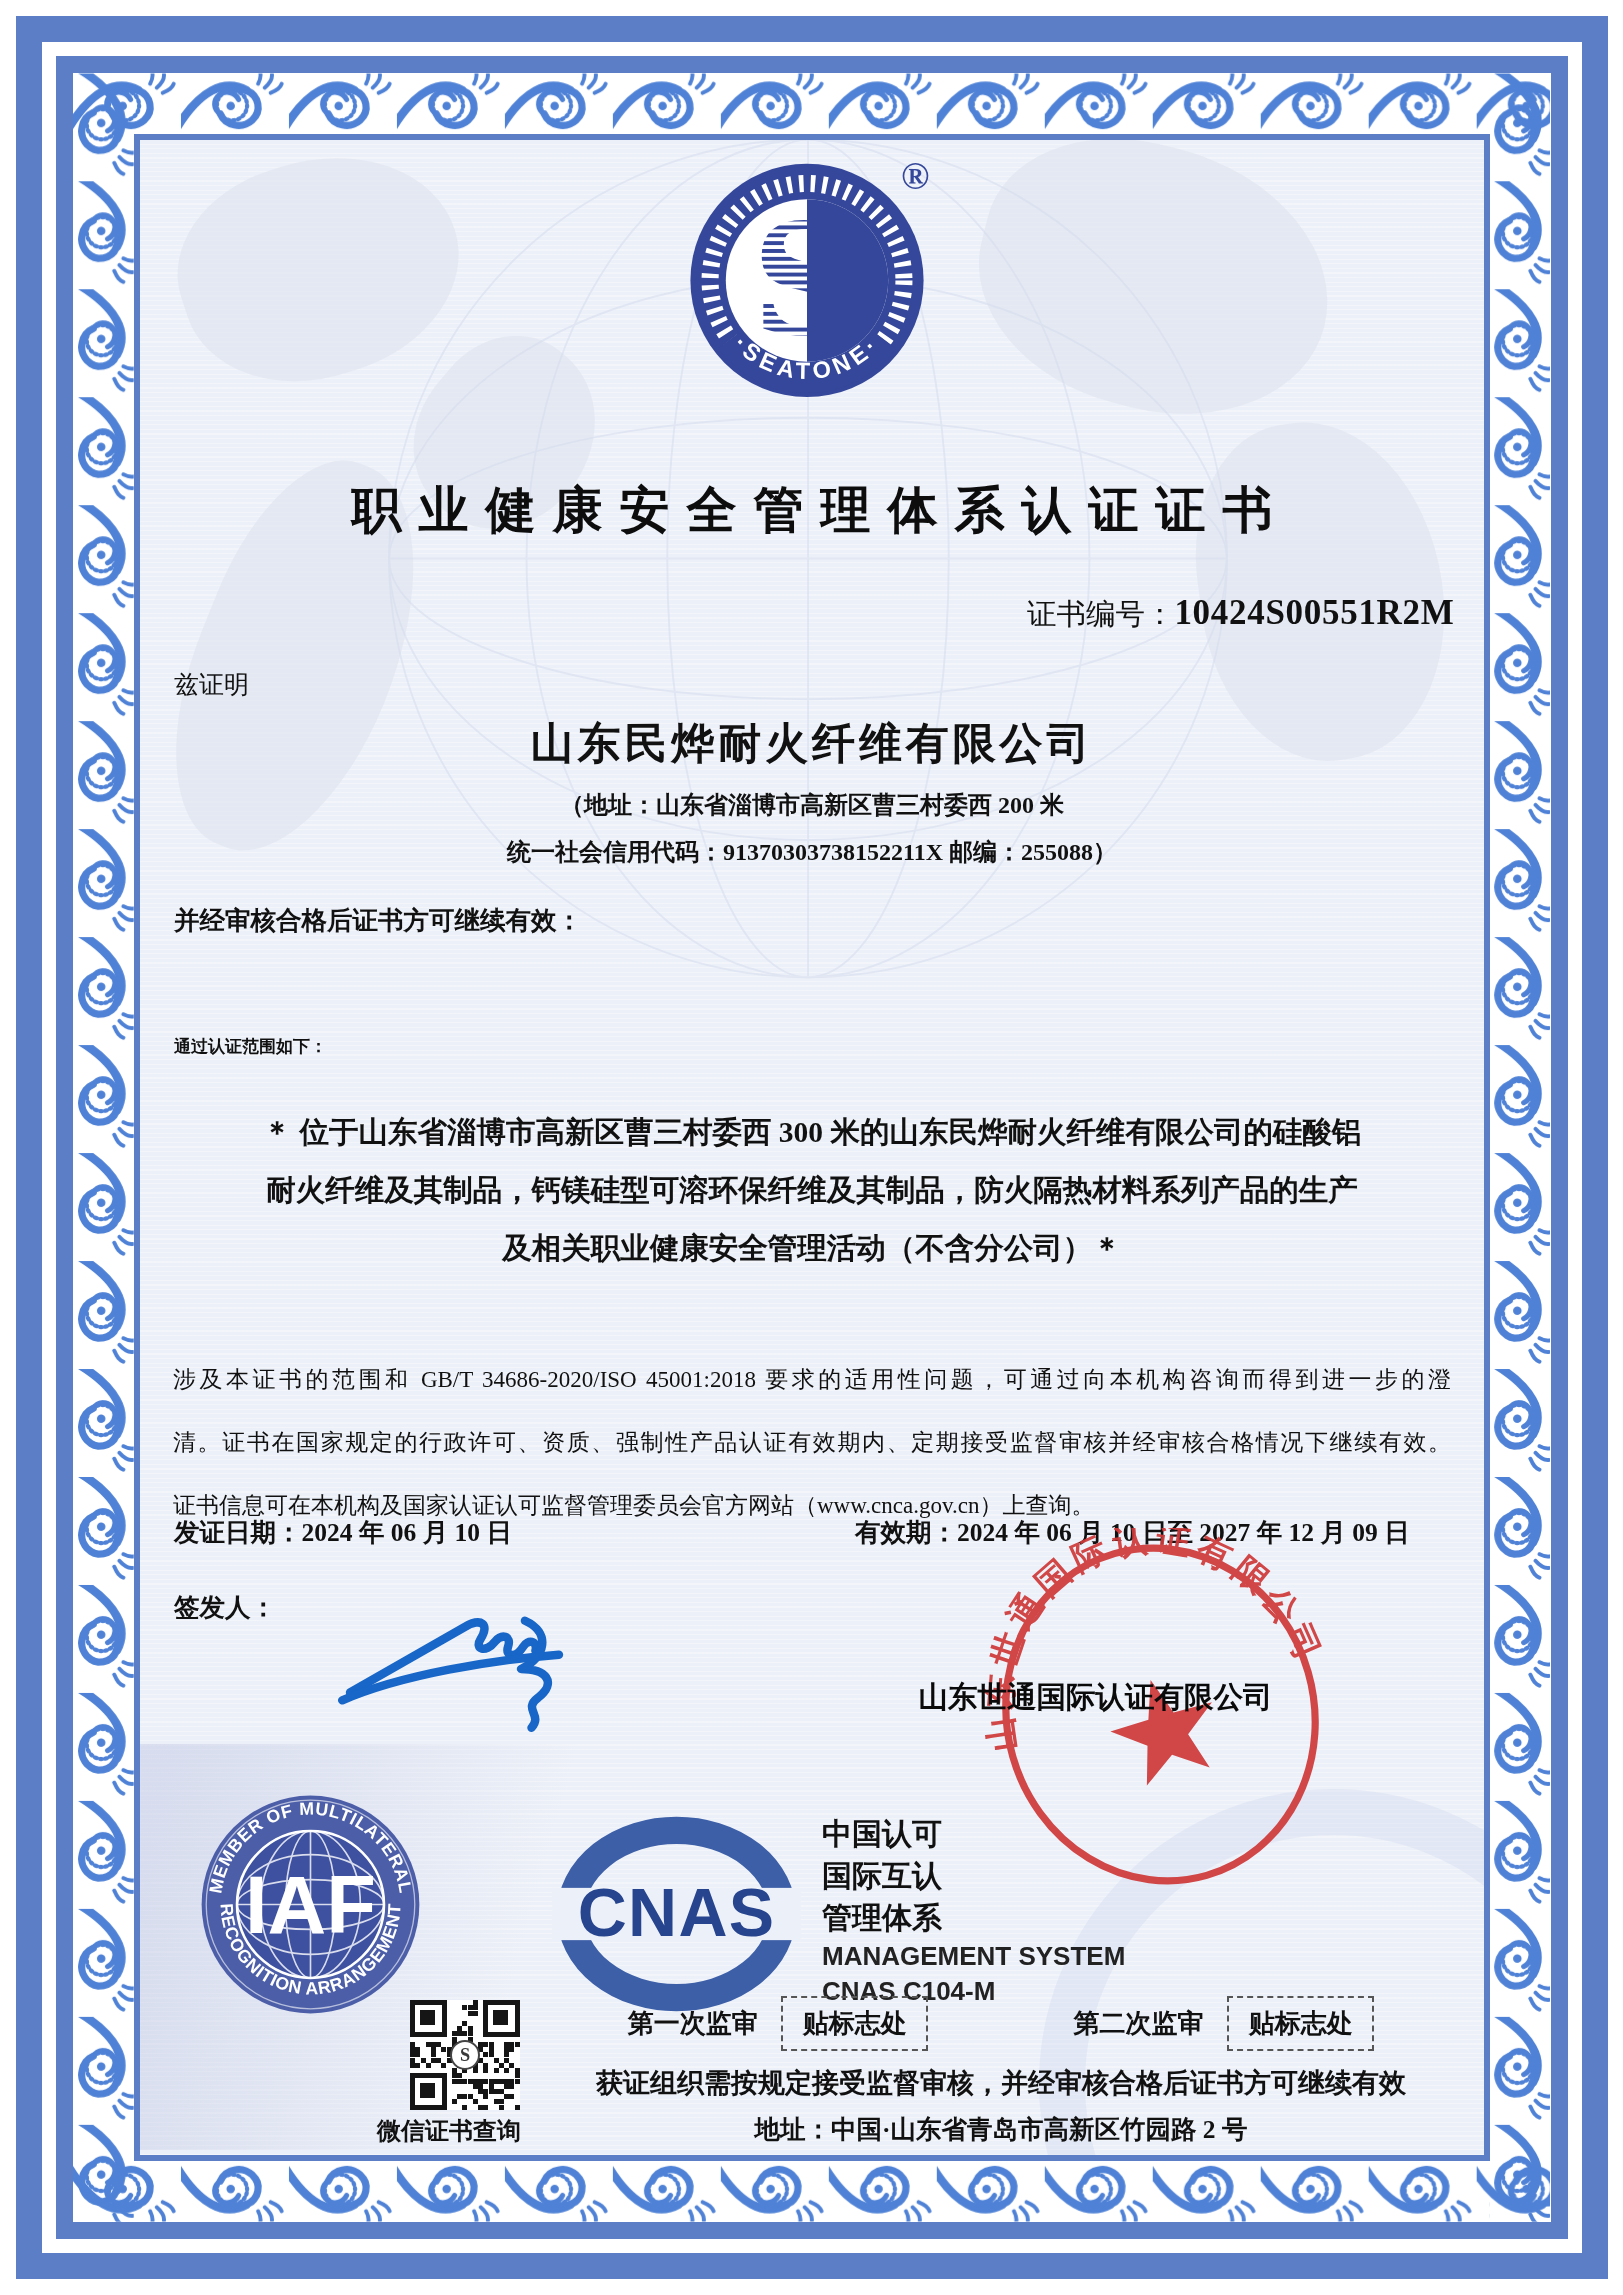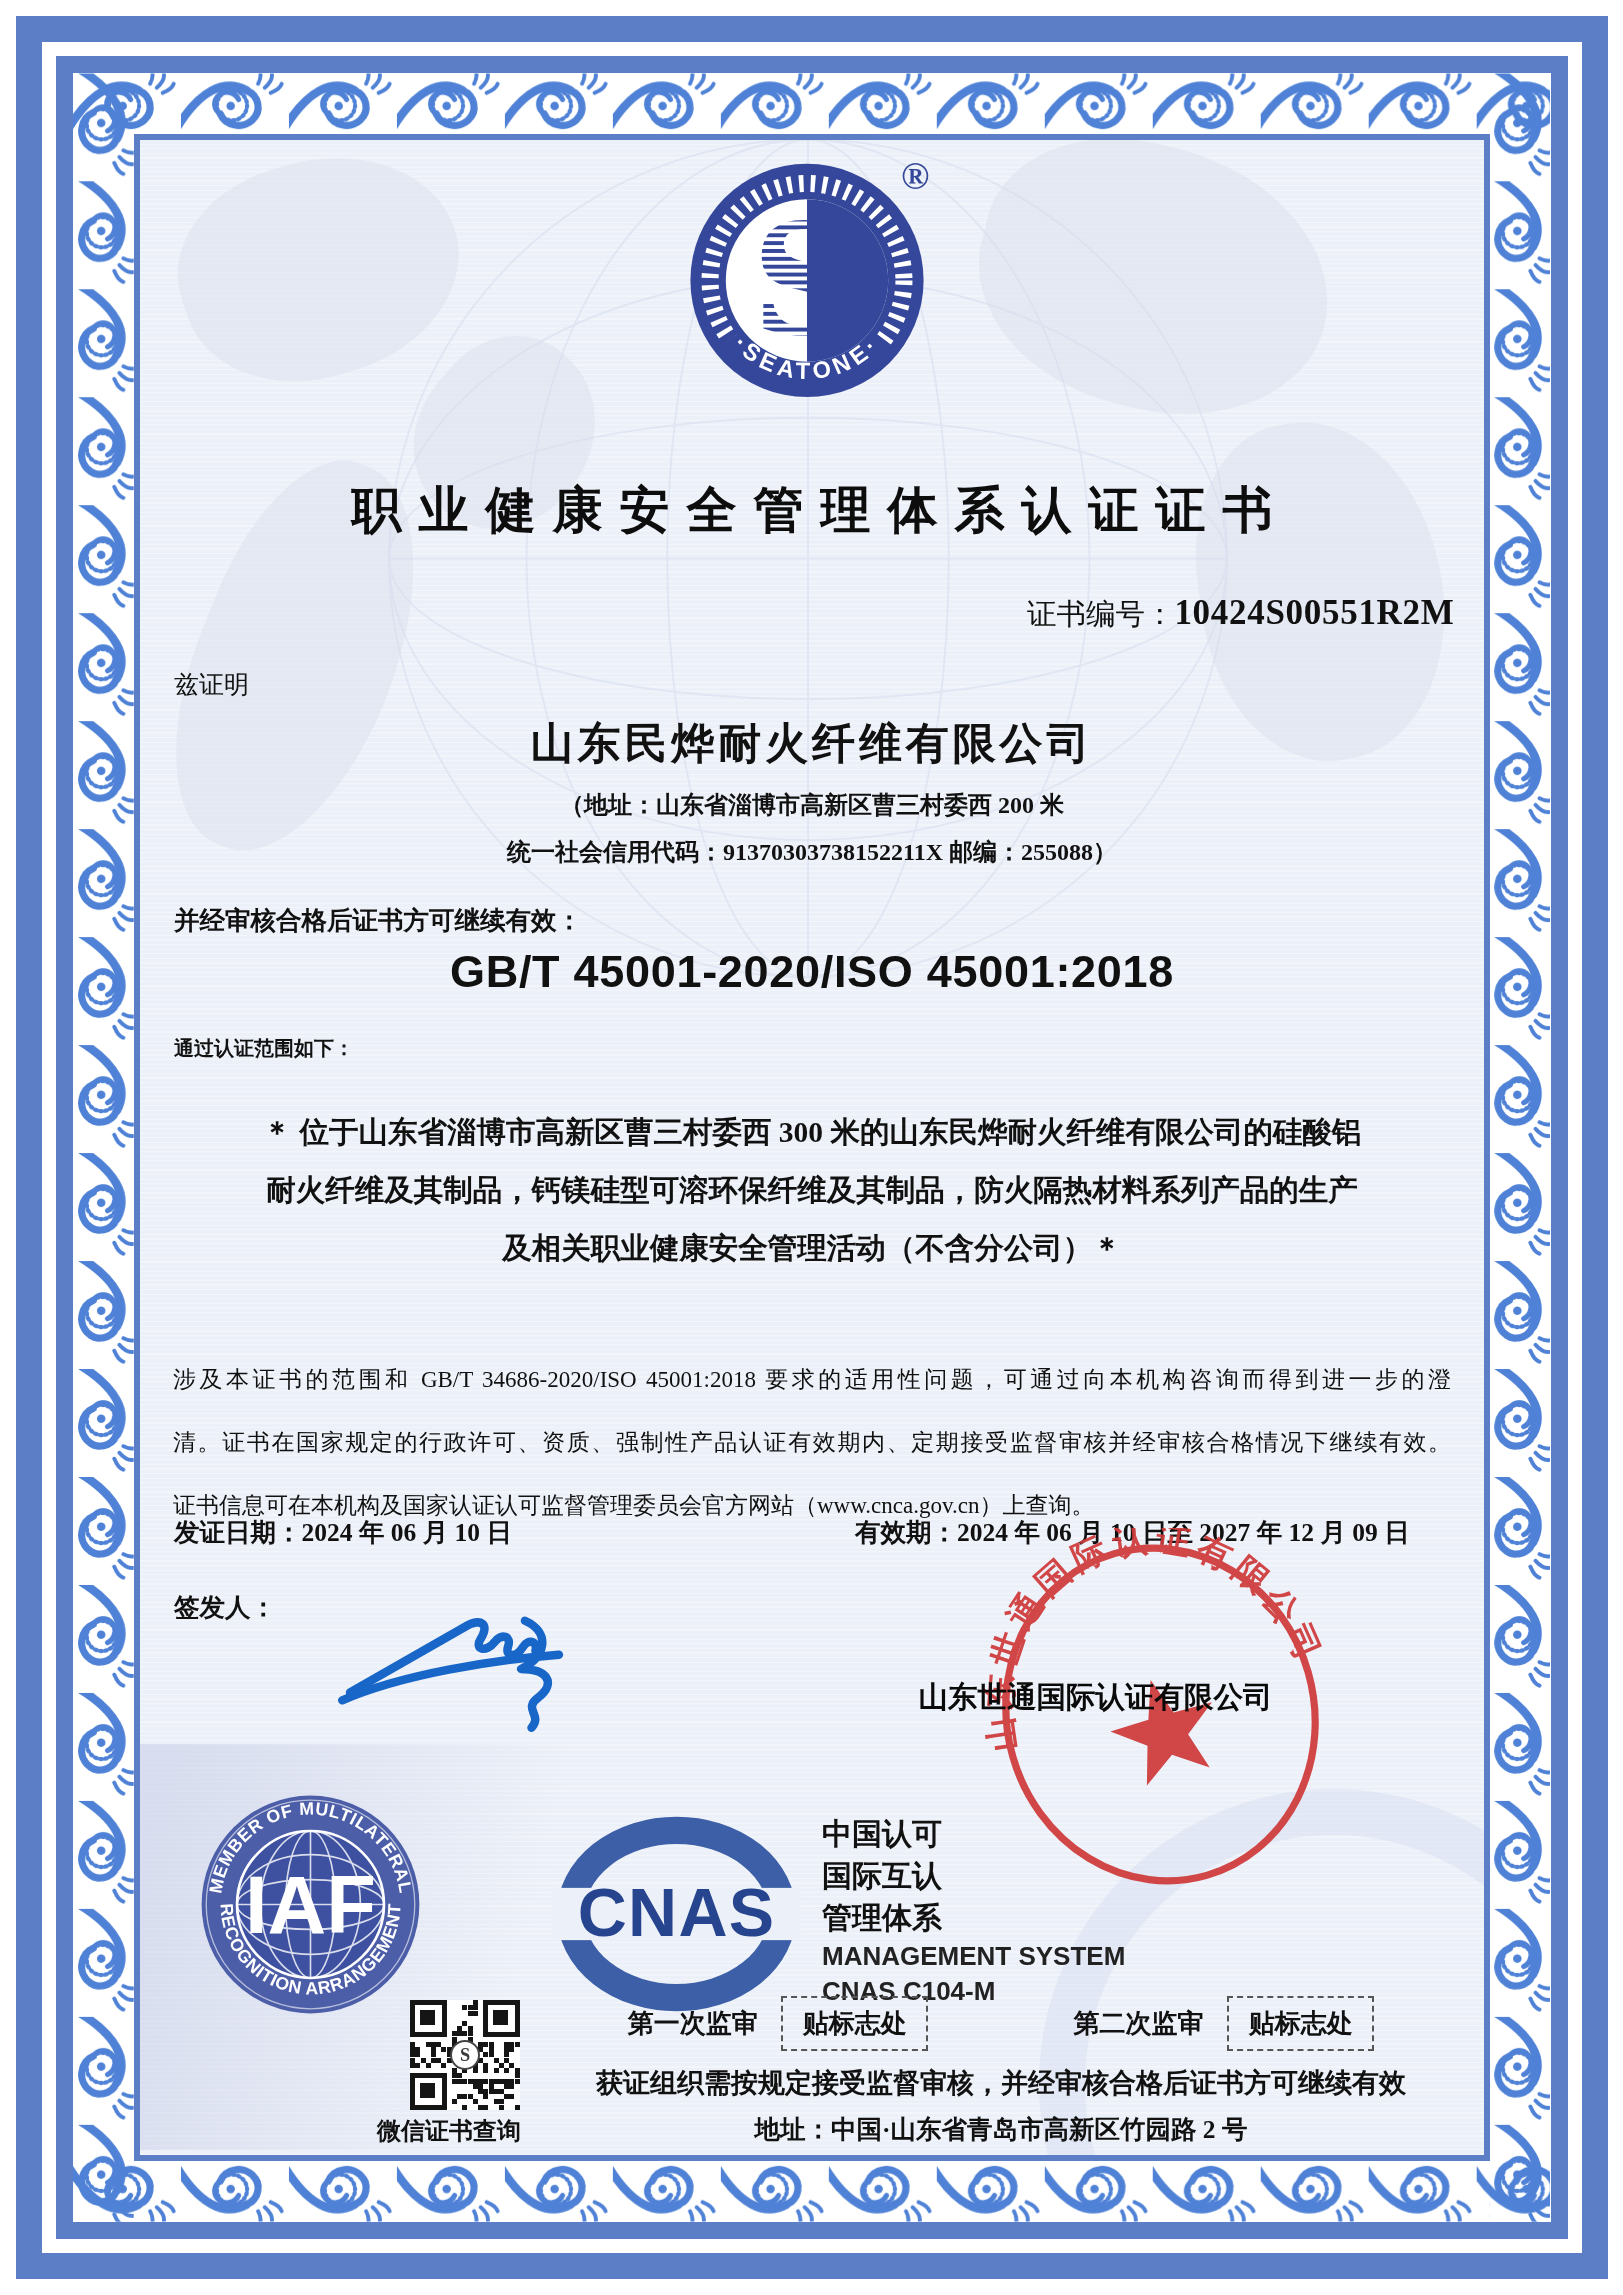--- a/index.html
+++ b/index.html
@@ -21,21 +21,21 @@
   .t-center{position:absolute;left:0;right:0;text-align:center;}
   .title{top:337px;font-size:50px;font-weight:bold;letter-spacing:17px;text-indent:17px;color:#0d0d0d;}
   .certno{position:absolute;right:29.5px;top:453px;font-size:29.5px;font-weight:normal;}
   .certno b{font-size:35px;letter-spacing:0.7px;}
   .hereby{position:absolute;left:34px;top:528px;font-size:25px;}
   .company{top:575px;font-size:43px;font-weight:bold;letter-spacing:3.9px;}
   .addr1{top:649px;font-size:24px;font-weight:bold;}
   .addr2{top:696px;font-size:24px;font-weight:bold;}
   .stdlabel{position:absolute;left:34px;top:763px;font-size:25.5px;font-weight:bold;}
   .standard{top:806px;font-size:45px;font-weight:bold;font-family:"Liberation Sans",sans-serif;letter-spacing:0.7px;}
-  .scopelabel{position:absolute;left:34px;top:895px;font-size:20px;font-weight:bold;}
+  .scopelabel{position:absolute;left:34px;top:895px;font-size:17px;font-weight:bold;}
   .scope{top:963px;font-size:29.5px;font-weight:bold;line-height:58px;}
   .legal{position:absolute;left:33px;right:33px;top:1208px;font-size:23px;line-height:63px;}
   .legal .just{text-align:justify;text-align-last:justify;}
   .dates{position:absolute;left:34px;right:34px;top:1375px;font-size:25.5px;font-weight:bold;}
   .valid{position:absolute;left:681px;top:0;}
   .signer{position:absolute;left:34px;top:1450px;font-size:25.5px;font-weight:bold;}
   .signature{position:absolute;left:190px;top:1469px;}
   .stamp{position:absolute;left:844px;top:1388px;}
   .stampname{position:absolute;left:772px;top:1538px;width:367px;text-align:center;
              font-size:29.5px;font-weight:bold;color:#0a0a0a;}
@@ -160,21 +160,20 @@
     <div class="t-center title">职业健康安全管理体系认证证书</div>
     <div class="certno">
       <span>证书编号：</span><b>10424S00551R2M</b>
     </div>
     <div class="hereby">兹证明</div>
     <div class="t-center company">山东民烨耐火纤维有限公司</div>
     <div class="t-center addr1">（地址：山东省淄博市高新区曹三村委西 200 米</div>
     <div class="t-center addr2">统一社会信用代码：91370303738152211X 邮编：255088）</div>
 
     <div class="stdlabel">并经审核合格后证书方可继续有效：</div>
-    <div class="t-center standard">GB/T 45001-2020/ISO 45001:2018</div>
     <div class="scopelabel">通过认证范围如下：</div>
 
     <div class="t-center scope">
       <div>＊ 位于山东省淄博市高新区曹三村委西 300 米的山东民烨耐火纤维有限公司的硅酸铝</div>
       <div>耐火纤维及其制品，钙镁硅型可溶环保纤维及其制品，防火隔热材料系列产品的生产</div>
       <div>及相关职业健康安全管理活动（不含分公司）＊</div>
     </div>
 
     <div class="legal">
       <div class="just">涉及本证书的范围和 GB/T 34686-2020/ISO 45001:2018 要求的适用性问题，可通过向本机构咨询而得到进一步的澄</div>

